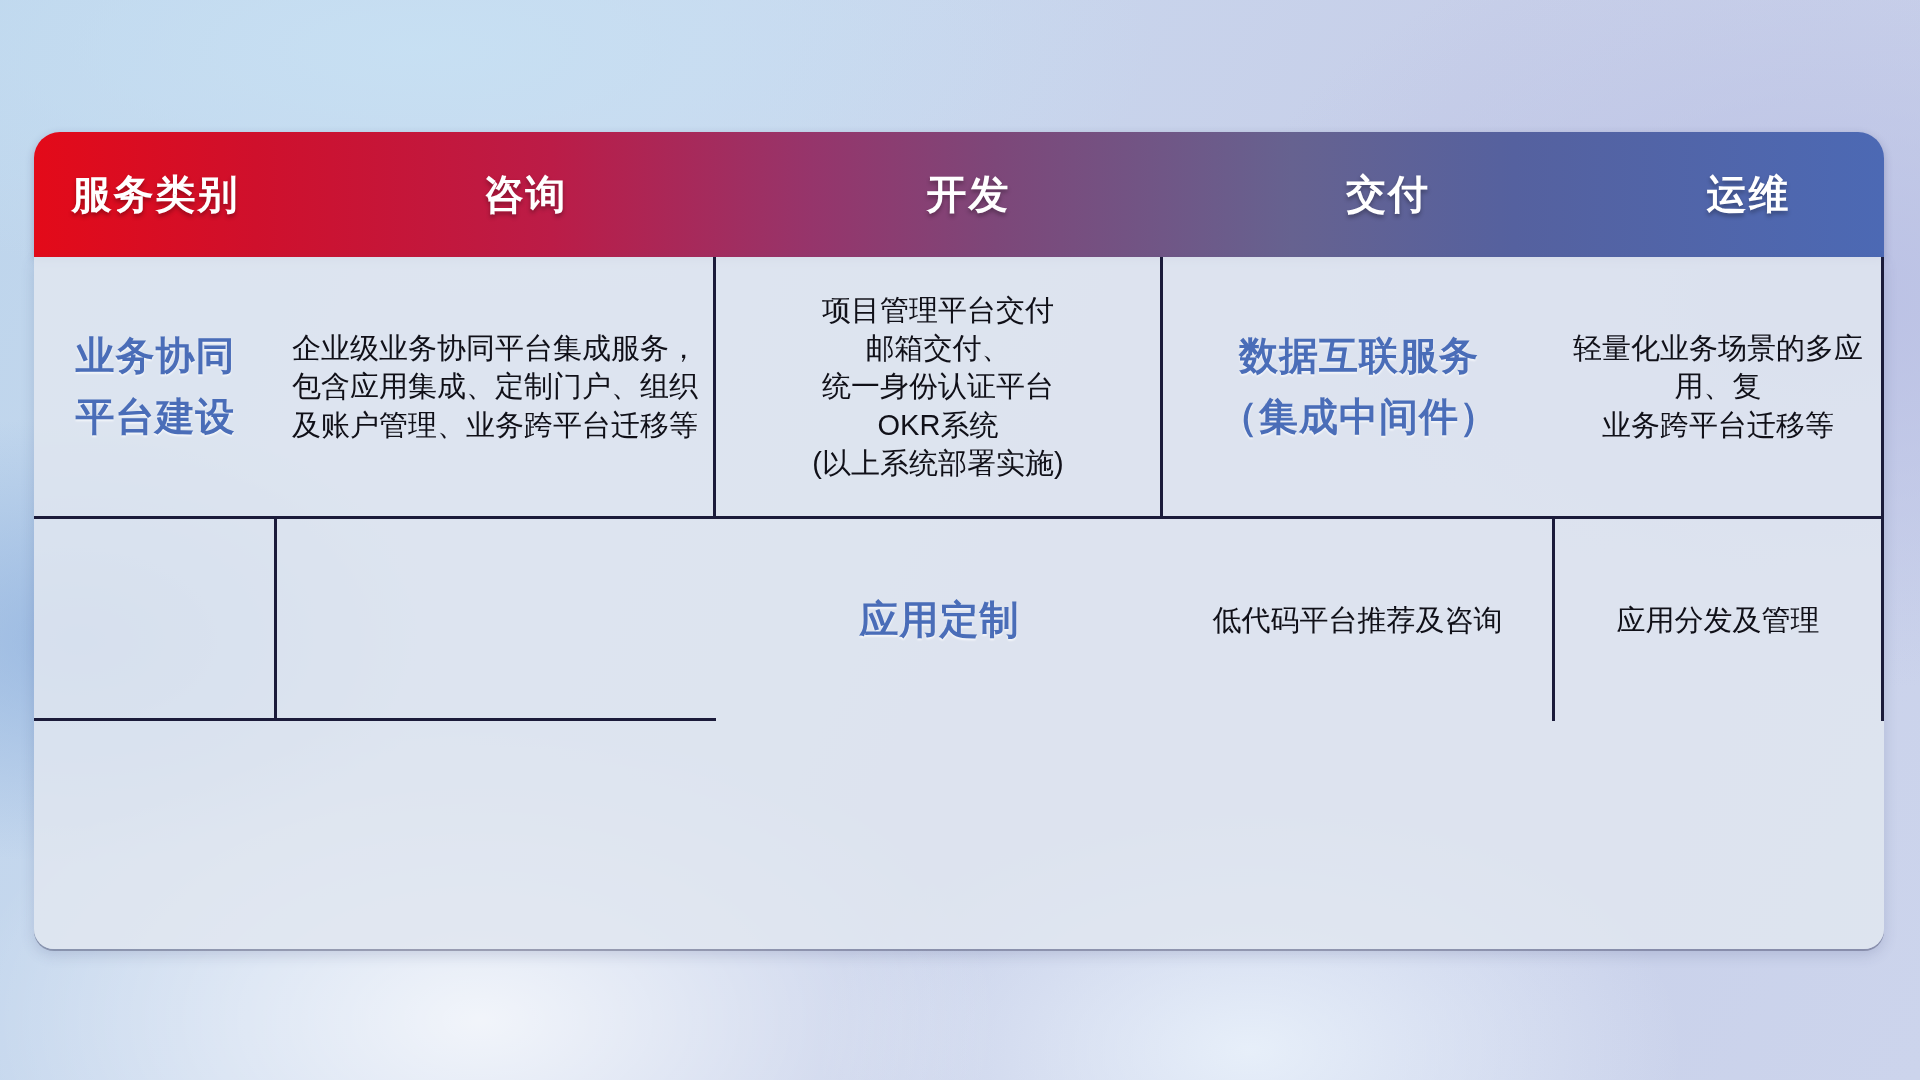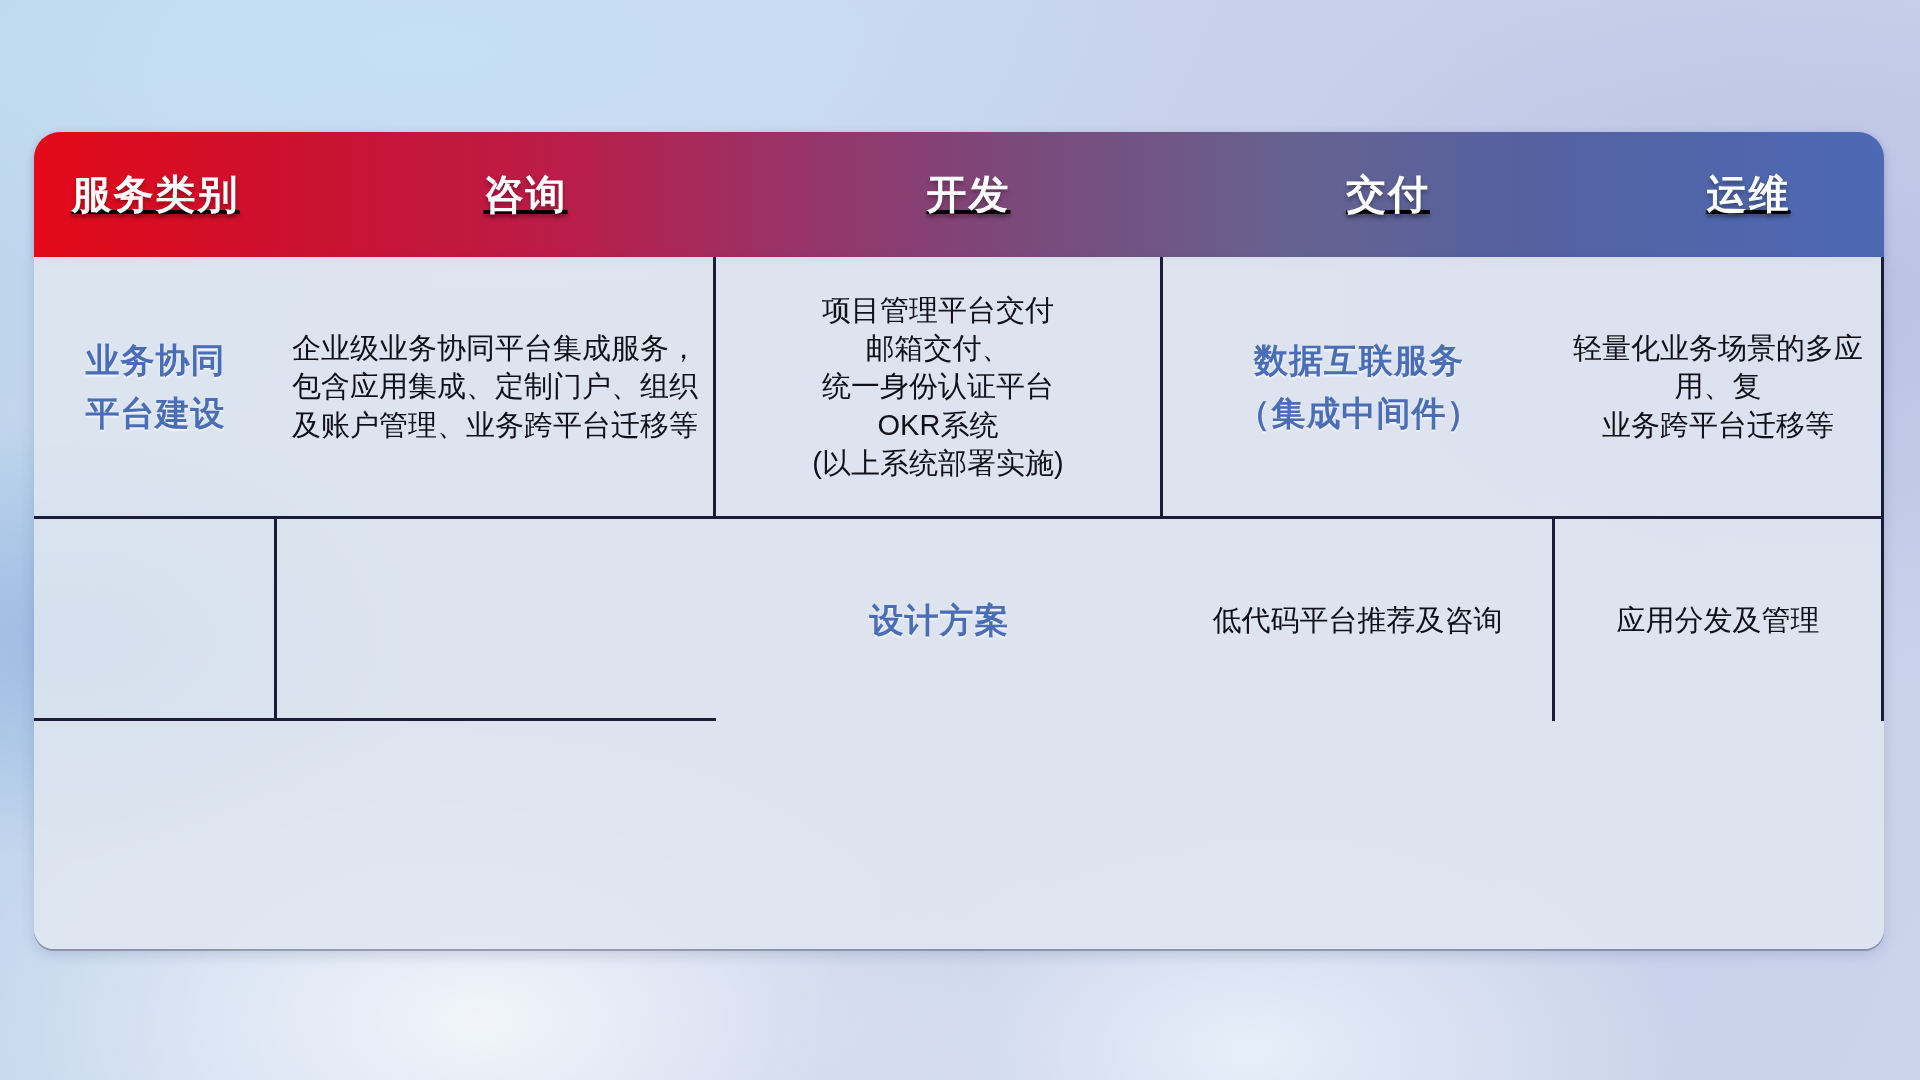--- a/index.html
+++ b/index.html
@@ -19,21 +19,20 @@
   .table-panel{
     position:absolute;left:34px;top:132px;width:1850px;
   }
   .thead{
     display:grid;
     grid-template-columns:243px 439px 447px 392px 329px;
     height:125px;
     border-radius:26px 26px 0 0;
     background:linear-gradient(90deg,#e30a19 0%,#cf102c 12%,#bb1c47 28%,#96356b 42%,#7d4779 52%,#666290 68%,#55619f 80%,#4c69b4 100%);
     box-shadow:0 3px 8px rgba(40,40,90,0.25);
-    text-decoration:underline;
   }
   .th{
     display:flex;align-items:center;justify-content:center;
     color:#ffffff;font-size:40px;font-weight:bold;
     text-shadow:0 3px 4px rgba(0,0,0,0.30);
     letter-spacing:2px;
   }
   .th.shift{padding-left:58px;}
 
   .tbody{
@@ -46,21 +45,21 @@
     box-shadow:0 2px 0 rgba(27,27,58,0.30), 0 6px 14px rgba(60,70,120,0.18);
   }
   .cell{
     display:flex;align-items:center;justify-content:center;
     text-align:center;
     padding:6px 8px;box-sizing:border-box;
     font-size:29px;line-height:1.32;color:#101018;
     white-space:pre-line;
   }
   .cell.cat{
-    color:#4a6db8;font-weight:bold;font-size:34px;line-height:1.55;
+    color:#4a6db8;font-weight:bold;font-size:39px;line-height:1.55;
     text-shadow:0 2px 2px rgba(255,255,255,0.65);
     letter-spacing:1px;
   }
   .b-r{border-right:3px solid #1b1b3a;}
   .b-b{border-bottom:3px solid #1b1b3a;}
 </style>
 </head>
 <body>
 
 <div class="stage">
@@ -87,20 +86,20 @@
 OKR系统
 (以上系统部署实施)</div>
 
       <div class="cell cat b-b">数据互联服务
 （集成中间件）</div>
       <div class="cell b-r b-b">轻量化业务场景的多应用、复
 业务跨平台迁移等</div>
       <div class="cell b-r b-b"></div>
       <div class="cell b-b"></div>
 
-      <div class="cell cat">设计方案</div>
+      <div class="cell cat">应用定制</div>
       <div class="cell b-r">低代码平台推荐及咨询</div>
       <div class="cell b-r">应用分发及管理</div>
       <div class="cell"></div>
     </div>
 
   </div>
 </div>
 
 </body></html>

